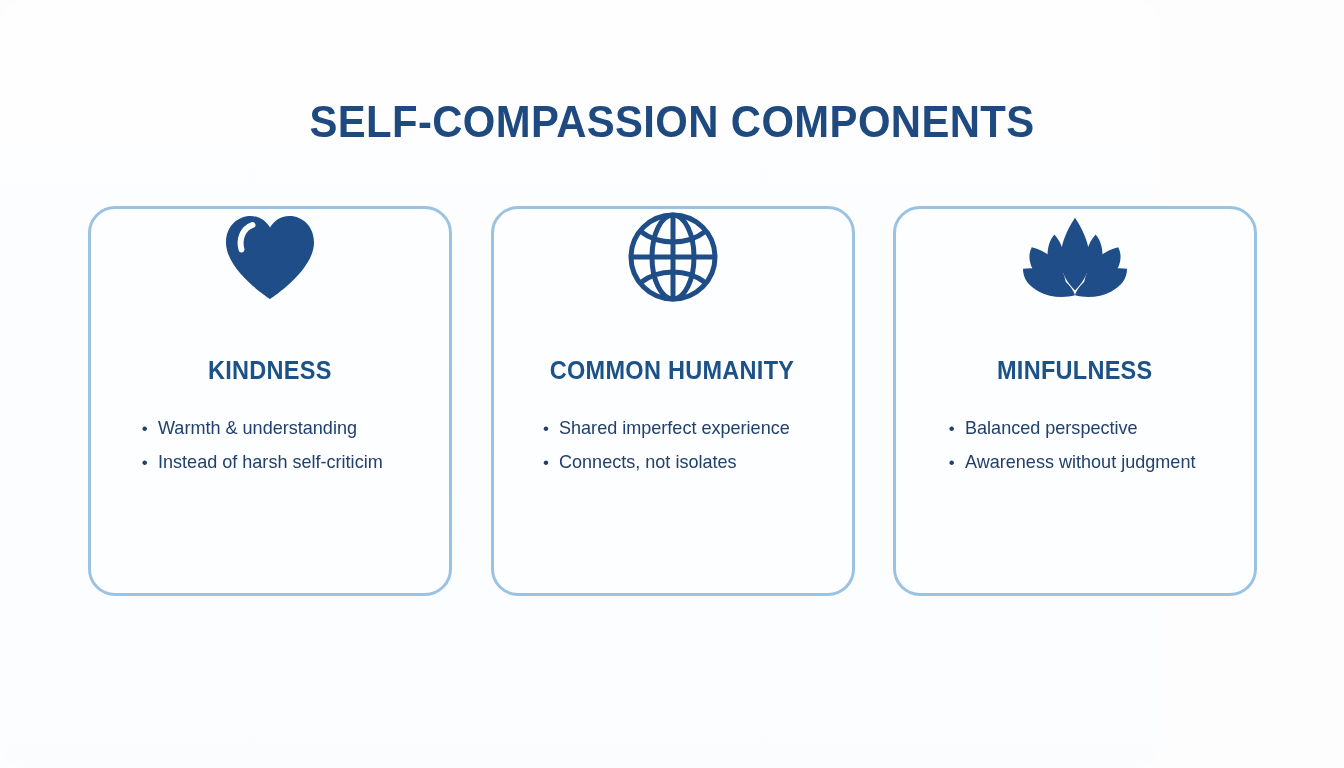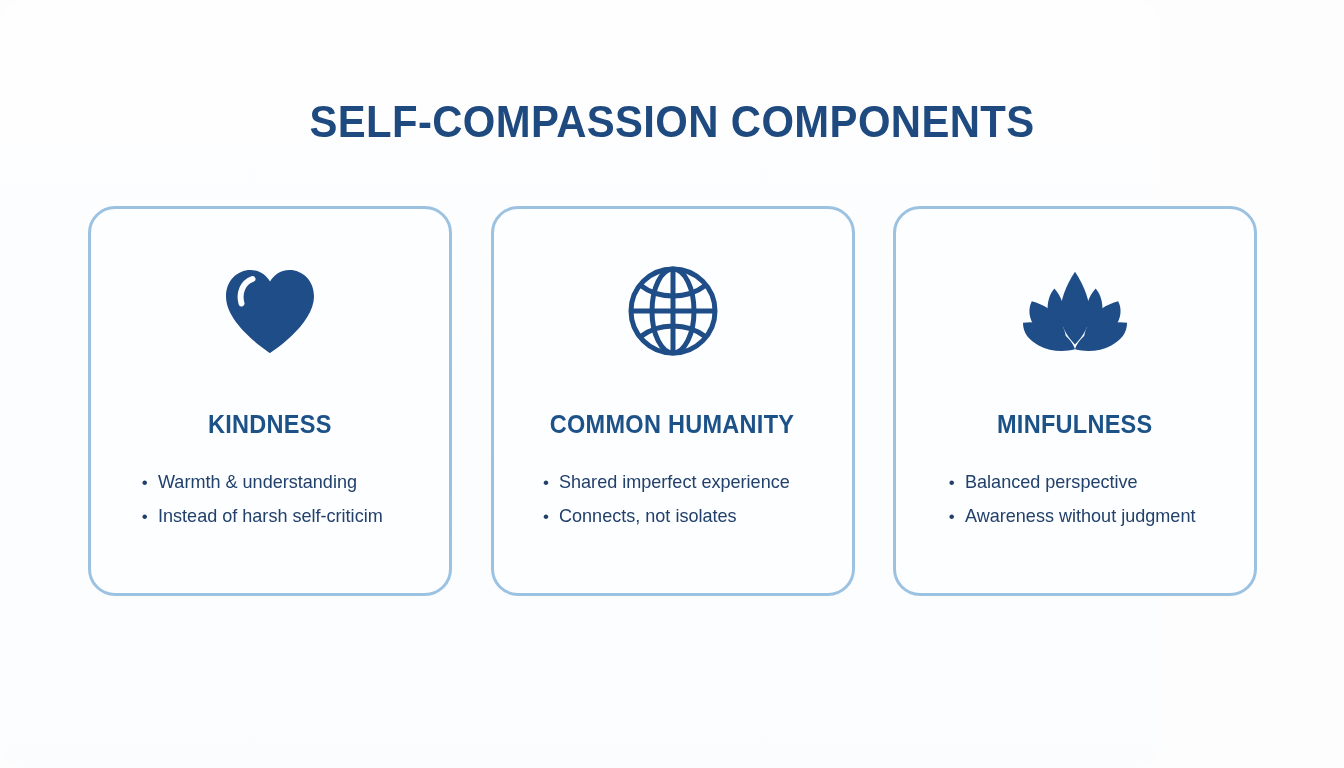--- a/index.html
+++ b/index.html
@@ -58,21 +58,20 @@
     position: relative;
     width: 364px;
     height: 390px;
     box-sizing: border-box;
     border: 3px solid #9cc2e2;
     border-radius: 27px;
     background: #fdfeff;
     display: flex;
     flex-direction: column;
     align-items: center;
-    padding-top: 54px;
   }
 
   
   .icon-wrap {
     width: 110px;
     height: 96px;
     display: flex;
     align-items: center;
     justify-content: center;
   }

